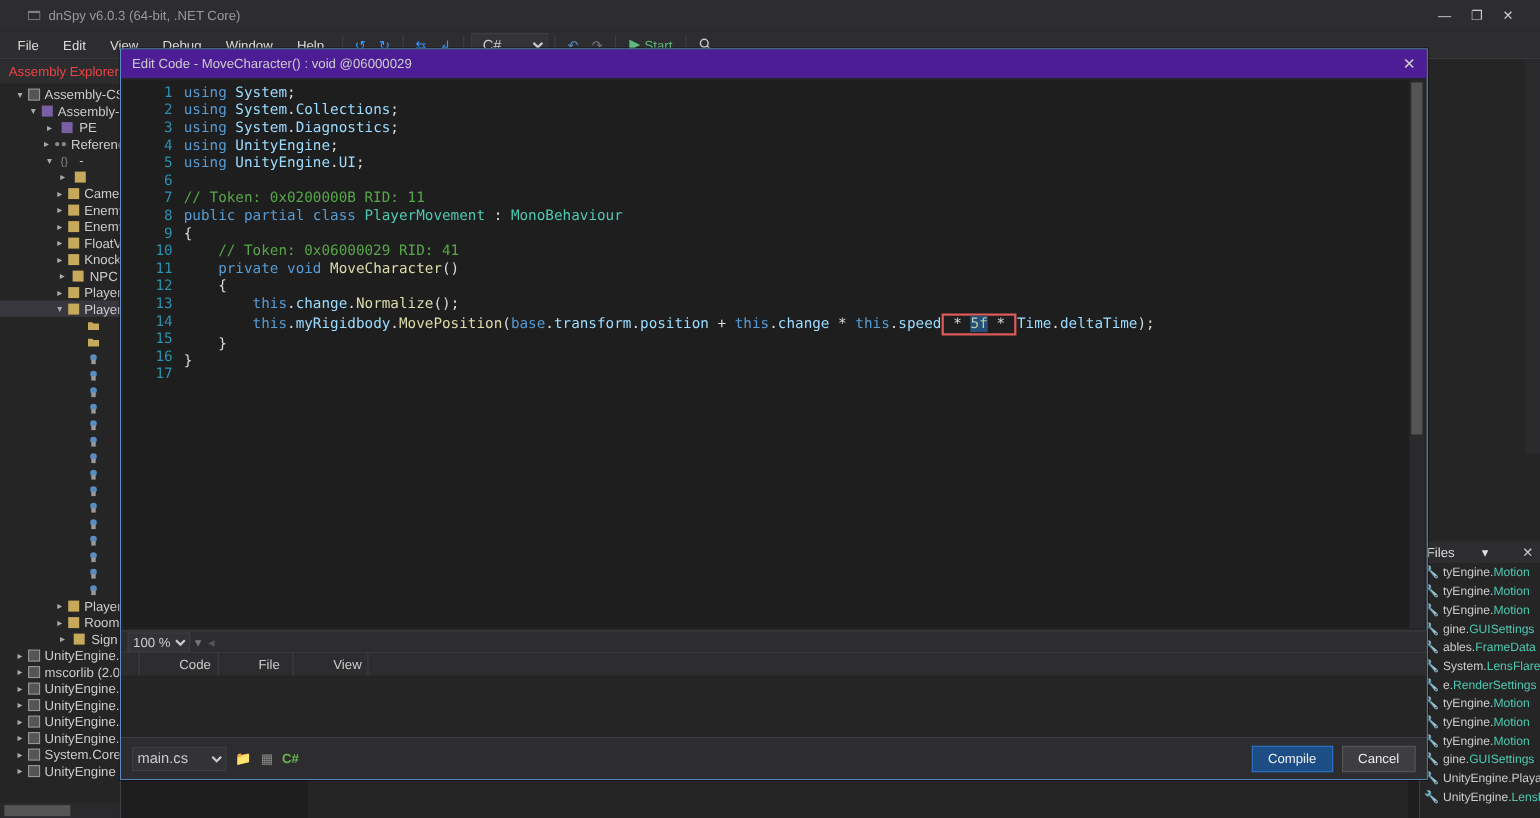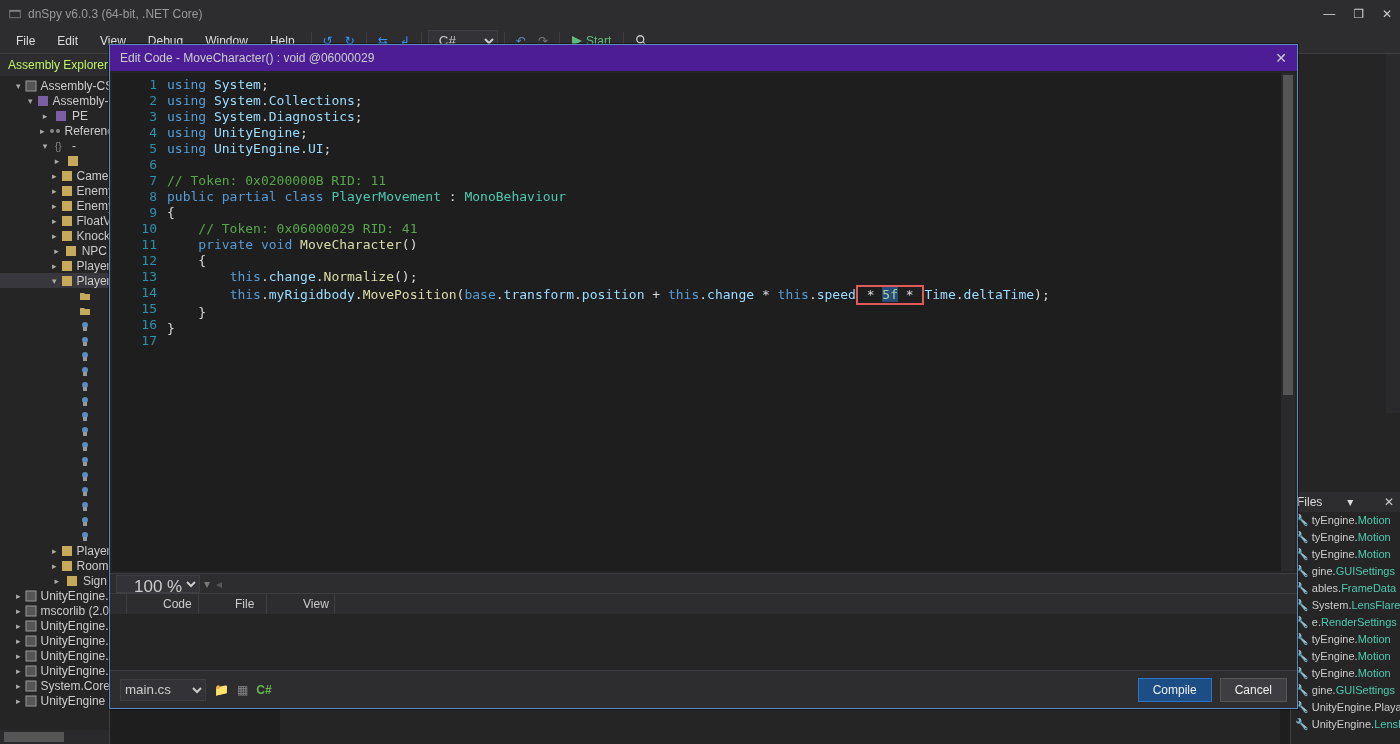--- a/index.html
+++ b/index.html
@@ -10,21 +10,21 @@
     font-size: 12px;
     color: #ccc;
     overflow: hidden;
     position: relative;
   }
   
   .titlebar {
     height: 28px;
     background: #2d2d30;
     display: flex; align-items: center;
-    padding: 0 8px;
+    padding: 0 24px;
     color: #999;
     gap: 6px;
   }
   .titlebar .win-buttons {
     margin-left: auto;
     display: flex; gap: 18px; color: #ccc;
   }
   .titlebar svg { width: 14px; height: 14px; }
   
   .menubar {
@@ -59,21 +59,21 @@
   .assembly-explorer {
     width: 110px;
     background: #252526;
     border-right: 1px solid #3e3e42;
     display: flex; flex-direction: column;
     overflow: hidden;
   }
   .panel-title {
     background: #2d2d30;
     padding: 4px 8px;
-    color: #bef264;
+    color: #ef4444;
     white-space: nowrap;
     overflow: hidden;
     text-align: right;
   }
   .tree {
     flex: 1;
     overflow: hidden;
     padding: 2px 0;
     font-size: 12px;
     white-space: nowrap;
@@ -181,21 +181,21 @@
   }
   .selbg { background: #264f78; }
   .editor-vscroll {
     width: 14px; background:#2a2a2c;
   }
   .editor-vscroll .thumb { width:10px; height:320px; background:#555; margin:2px auto; }
   .zoom-row {
     height: 20px; background:#2d2d30; display:flex; align-items:center;
     padding: 0 6px; border-top:1px solid #3e3e42;
   }
-  .zoom-row select { background:#333337; color:#ccc; border:1px solid #3e3e42; height:18px; font-size:17px;padding-left:13px;}
+  .zoom-row select { background:#333337; color:#ccc; border:1px solid #3e3e42; height:18px; font-size:12px;}
   .error-grid {
     border-top: 1px solid #3e3e42;
     background: #252526;
   }
   .error-grid .hdr { display:flex; background:#2d2d30;gap:28px; }
   .error-grid .hdr div { padding: 3px 8px; border-right:1px solid #3e3e42; color:#ccc; }
   .error-grid .body { height: 56px; }
   .dialog-footer {
     height: 38px;
     background: #2d2d30;

